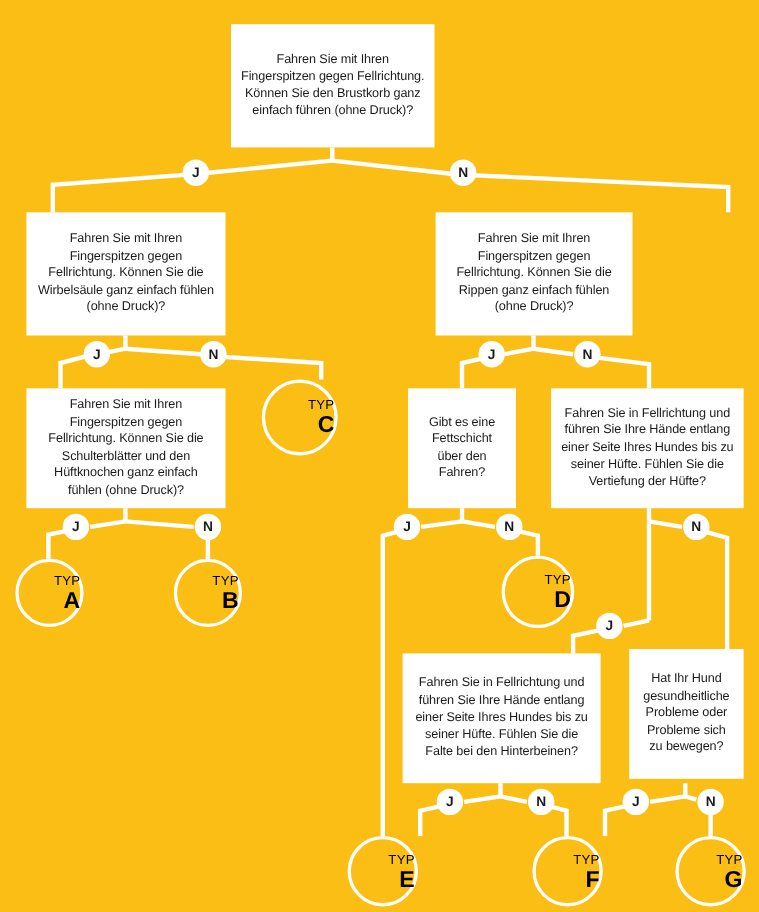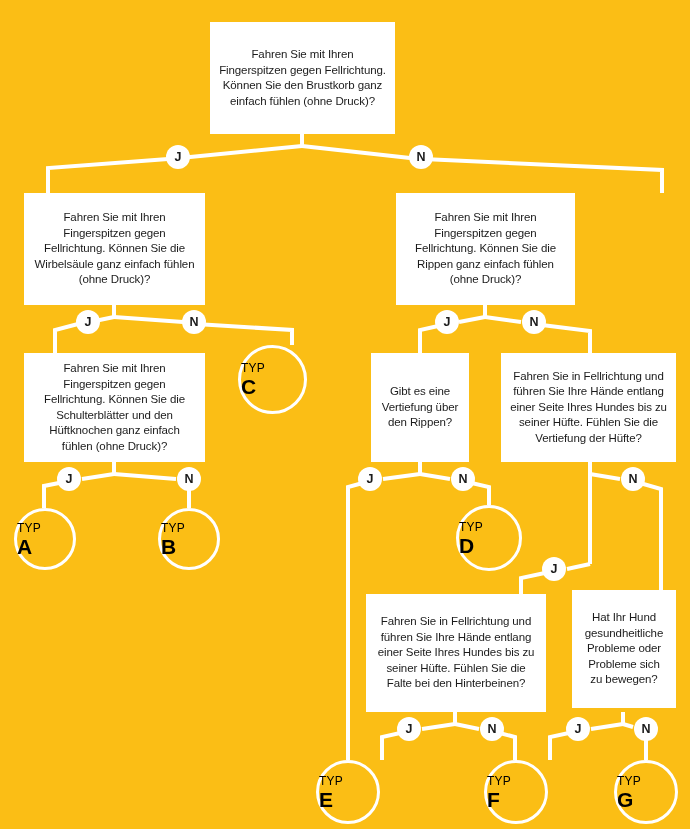--- a/index.html
+++ b/index.html
@@ -25,21 +25,21 @@
     font-weight:400;
   }
   .qbox span{display:block;}
   .typ{
     position:absolute;
     box-sizing:border-box;
     border-radius:50%;
     border:3px solid #ffffff;
     background:transparent;
     display:flex;flex-direction:column;
-    align-items:flex-start;justify-content:center;
+    align-items:flex-end;justify-content:center;
     color:#000;
   }
   .typ .t-word{font-size:12px;line-height:13px;letter-spacing:0.2px;font-weight:400;}
   .typ .t-letter{font-size:21px;line-height:21px;font-weight:bold;margin-top:1px;}
   .jn{
     position:absolute;
     width:24px;height:24px;
     border-radius:50%;
     background:#ffffff;
     display:flex;align-items:center;justify-content:center;
@@ -100,37 +100,37 @@
 
       <path d="M623,712 L623,724"></path>
       <path d="M623,724 L591,729"></path>
       <path d="M578,731 L550,737 L550,760"></path>
       <path d="M623,724 L633,727"></path>
       <path d="M646,731 L646,760"></path>
     </g>
   </svg>
 
   <div class="qbox" style="left:210px;top:22px;width:185px;height:112px;">
-    <span>Fahren Sie mit Ihren Fingerspitzen gegen Fellrichtung. Können Sie den Brustkorb ganz einfach fühlen (ohne Druck)?</span>
+    <span>Fahren Sie mit Ihren Fingerspitzen gegen Fellrichtung. Können Sie den Brustkorb ganz einfach führen (ohne Druck)?</span>
   </div>
 
   <div class="qbox" style="left:24px;top:193px;width:181px;height:112px;">
     <span>Fahren Sie mit Ihren Fingerspitzen gegen Fellrichtung. Können Sie die Wirbelsäule ganz einfach fühlen (ohne Druck)?</span>
   </div>
 
   <div class="qbox" style="left:396px;top:193px;width:179px;height:112px;">
     <span>Fahren Sie mit Ihren Fingerspitzen gegen Fellrichtung. Können Sie die Rippen ganz einfach fühlen (ohne Druck)?</span>
   </div>
 
   <div class="qbox" style="left:24px;top:353px;width:181px;height:109px;">
     <span>Fahren Sie mit Ihren Fingerspitzen gegen Fellrichtung. Können Sie die Schulterblätter und den Hüftknochen ganz einfach fühlen (ohne Druck)?</span>
   </div>
 
   <div class="qbox" style="left:371px;top:353px;width:98px;height:109px;">
-    <span>Gibt es eine Vertiefung über den Rippen?</span>
+    <span>Gibt es eine Fettschicht über den Fahren?</span>
   </div>
 
   <div class="qbox" style="left:501px;top:353px;width:175px;height:109px;">
     <span>Fahren Sie in Fellrichtung und führen Sie Ihre Hände entlang einer Seite Ihres Hundes bis zu seiner Hüfte. Fühlen Sie die Vertiefung der Hüfte?</span>
   </div>
 
   <div class="qbox" style="left:366px;top:594px;width:180px;height:118px;">
     <span>Fahren Sie in Fellrichtung und führen Sie Ihre Hände entlang einer Seite Ihres Hundes bis zu seiner Hüfte. Fühlen Sie die Falte bei den Hinterbeinen?</span>
   </div>
 

